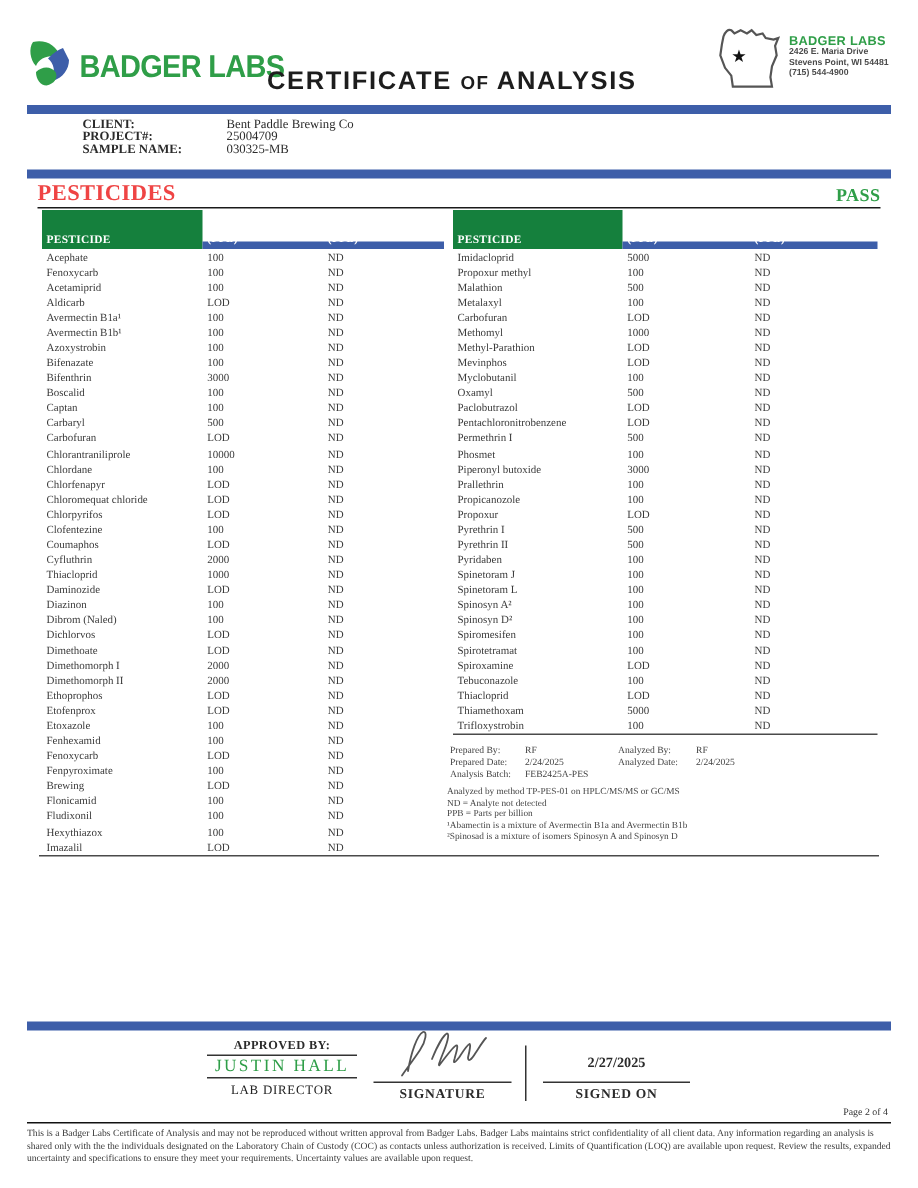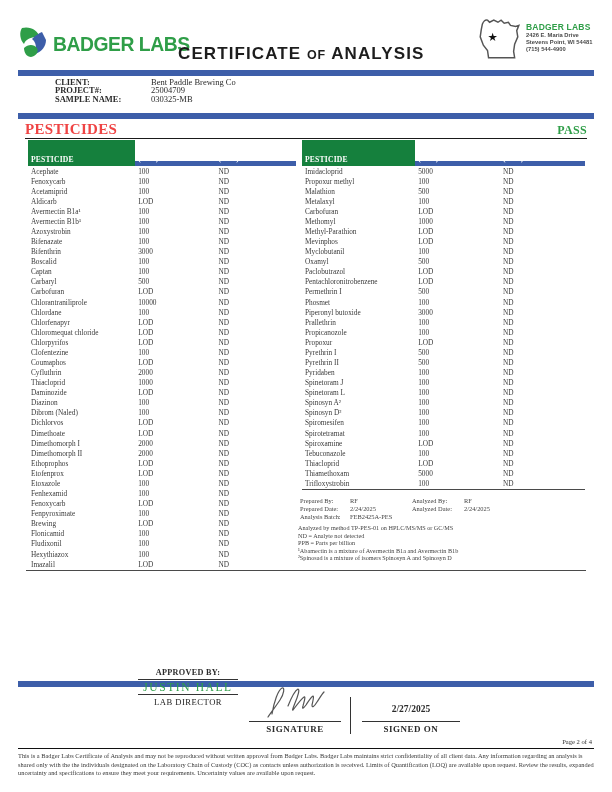--- a/index.html
+++ b/index.html
@@ -57,21 +57,21 @@
   .prep{position:absolute;left:300px;top:496px;width:280px;}
   .prep-row{display:flex;font-size:6.4px;color:#444;height:8.4px;align-items:center;}
   .plabel{width:50px;}
   .pval{width:62px;}
   .plabel2{width:52px;}
   .pval2{width:60px;}
   .notes{position:absolute;left:298px;top:524px;width:280px;font-size:6.2px;color:#444;line-height:1.22;}
   .note{white-space:nowrap;}
 
   
-  .approve-col{position:absolute;left:138px;top:668px;width:100px;text-align:center;}
+  .approve-col{position:absolute;left:138px;top:692px;width:100px;text-align:center;}
   .approved-by{font-size:8.2px;font-weight:bold;letter-spacing:.3px;border-bottom:1px solid #333;padding-bottom:1.5px;}
   .approver{font-size:11.5px;color:#2f9e48;letter-spacing:1.6px;border-bottom:1px solid #333;padding:1px 0 1.5px 0;}
   .role{font-size:8.6px;letter-spacing:.5px;padding-top:2px;color:#222;}
   .sigline{position:absolute;left:249px;top:721px;width:92px;border-top:1px solid #333;}
   .siglabel{position:absolute;left:249px;top:724px;width:92px;text-align:center;font-size:9px;font-weight:bold;letter-spacing:.5px;}
   .sig-script{position:absolute;left:258px;top:684px;}
   .vdivider{position:absolute;left:350px;top:697px;height:37px;border-left:1.3px solid #333;}
   .signdate{position:absolute;left:362px;top:704px;width:98px;text-align:center;font-size:9.5px;font-weight:bold;}
   .signline{position:absolute;left:362px;top:721px;width:98px;border-top:1px solid #333;}
   .signlabel{position:absolute;left:362px;top:724px;width:98px;text-align:center;font-size:9px;font-weight:bold;letter-spacing:.5px;}

